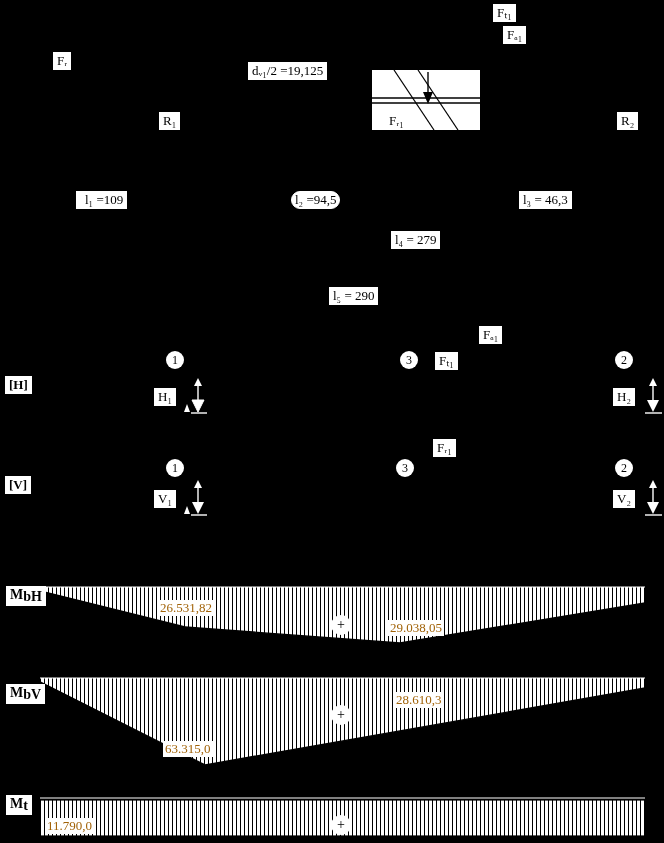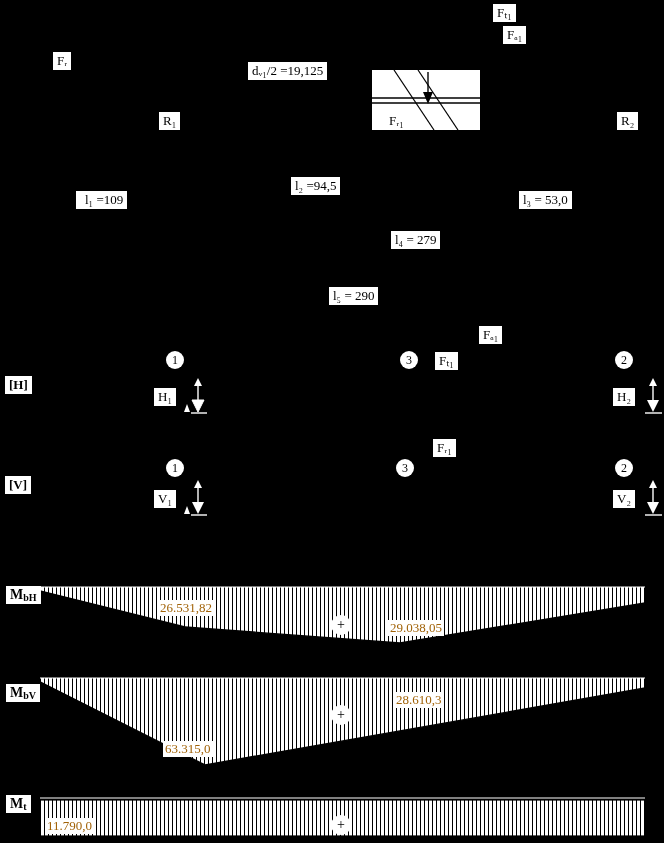--- a/index.html
+++ b/index.html
@@ -30,21 +30,21 @@
   
   .detail{position:absolute;background:#fff;}
   .detail svg{display:block;}
 
   
   .panel{position:absolute;background:#000;}
   .panel svg{display:block;}
 
   .tag{position:absolute;background:#fff;color:#000;padding:1px 4px;
        font-family:"Liberation Serif", serif;font-size:14px;font-weight:bold;}
-  .tag sub{font-size:10px;vertical-align:-2px;margin-top:24px;}
+  .tag sub{font-size:14px;vertical-align:-2px;margin-top:24px;}
 
   .val{position:absolute;background:#fff;color:#a16207;padding:0 2px;
        font-family:"Liberation Serif", serif;font-size:13px;white-space:nowrap;}
 </style>
 </head>
 <body>
 
 <div class="stage">
 
   <div class="lbl" style="left:493px;top:4px;">Fₜ₁</div>
@@ -63,22 +63,22 @@
       <line x1="56" y1="2" x2="56" y2="30" stroke="#000" stroke-width="1.4"></line>
       <polygon points="56,34 51,22 61,22" fill="#000"></polygon>
     </svg>
   </div>
   <div class="lbl" style="left:385px;top:112px;">Fᵣ₁</div>
 
   <div class="lbl" style="left:159px;top:112px;">R₁</div>
   <div class="lbl" style="left:617px;top:112px;">R₂</div>
 
   <div class="lbl" style="left:76px;top:191px;padding-left:8px;">l₁ =109</div>
-  <div class="lbl" style="left:291px;top:177px;">l₂ =94,5</div>
-  <div class="lbl" style="left:519px;top:191px;">l₃ = 53,0</div>
+  <div class="lbl" style="left:291px;top:191px;border-radius:9px;">l₂ =94,5</div>
+  <div class="lbl" style="left:519px;top:191px;">l₃ = 46,3</div>
   <div class="lbl" style="left:391px;top:231px;">l₄ = 279</div>
   <div class="lbl" style="left:329px;top:287px;">l₅ = 290</div>
 
   <div class="lbl b" style="left:5px;top:376px;">[H]</div>
 
   <div class="node" style="left:166px;top:351px;">1</div>
   <div class="node" style="left:400px;top:351px;">3</div>
   <div class="node" style="left:615px;top:351px;">2</div>
 
   <div class="lbl" style="left:435px;top:352px;">Fₜ₁</div>

